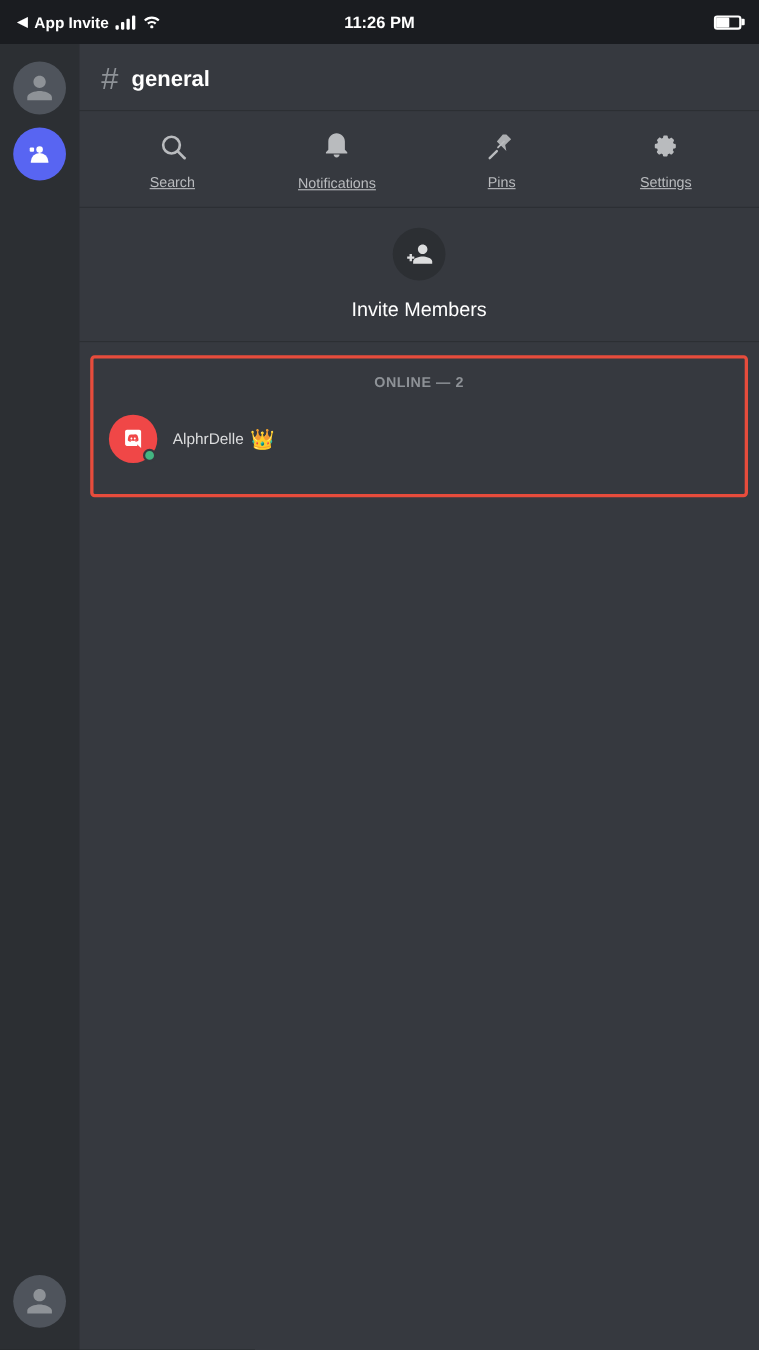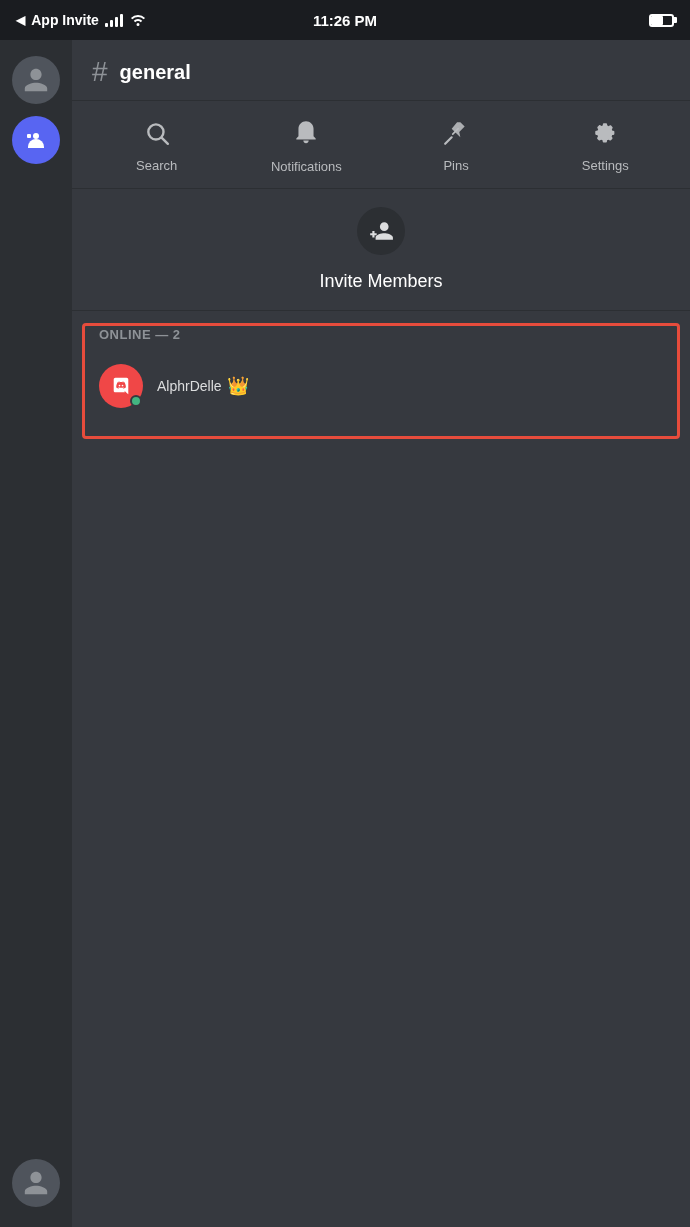--- a/index.html
+++ b/index.html
@@ -177,20 +177,21 @@
       min-width: 70px;
     }
     .toolbar-icon {
       color: #b9bbbe;
       font-size: 26px;
       line-height: 1;
     }
     .toolbar-label {
       color: #b9bbbe;
       font-size: 13px;
+      text-decoration: underline;
     }
 
     
     .invite-section {
       display: flex;
       align-items: center;
       gap: 16px;
       padding: 18px 20px;
       border-bottom: 1px solid #2c2f33;
       cursor: pointer;
@@ -212,21 +213,22 @@
       color: #ffffff;
       font-size: 18px;
       font-weight: 500;
     }
 
     
     .members-section {
       border: 3px solid #e74c3c;
       border-radius: 4px;
       margin: 12px 10px;
-      padding: 1px 14px 20px;
+      padding: 14px 14px 20px;
+      text-align: center;
     }
     .section-header {
       color: #8e9297;
       font-size: 13px;
       font-weight: 700;
       letter-spacing: 0.5px;
       margin-bottom: 14px;
       text-transform: uppercase;
     }
     .member-row {

